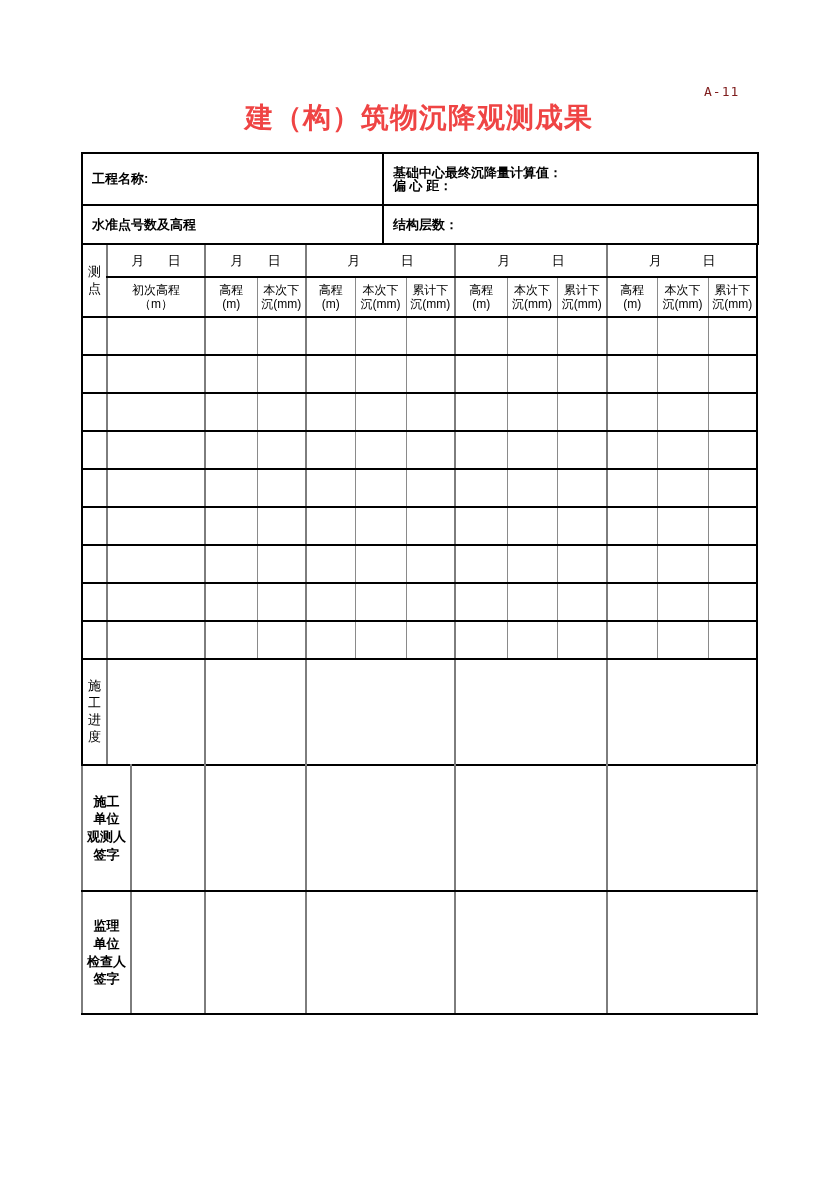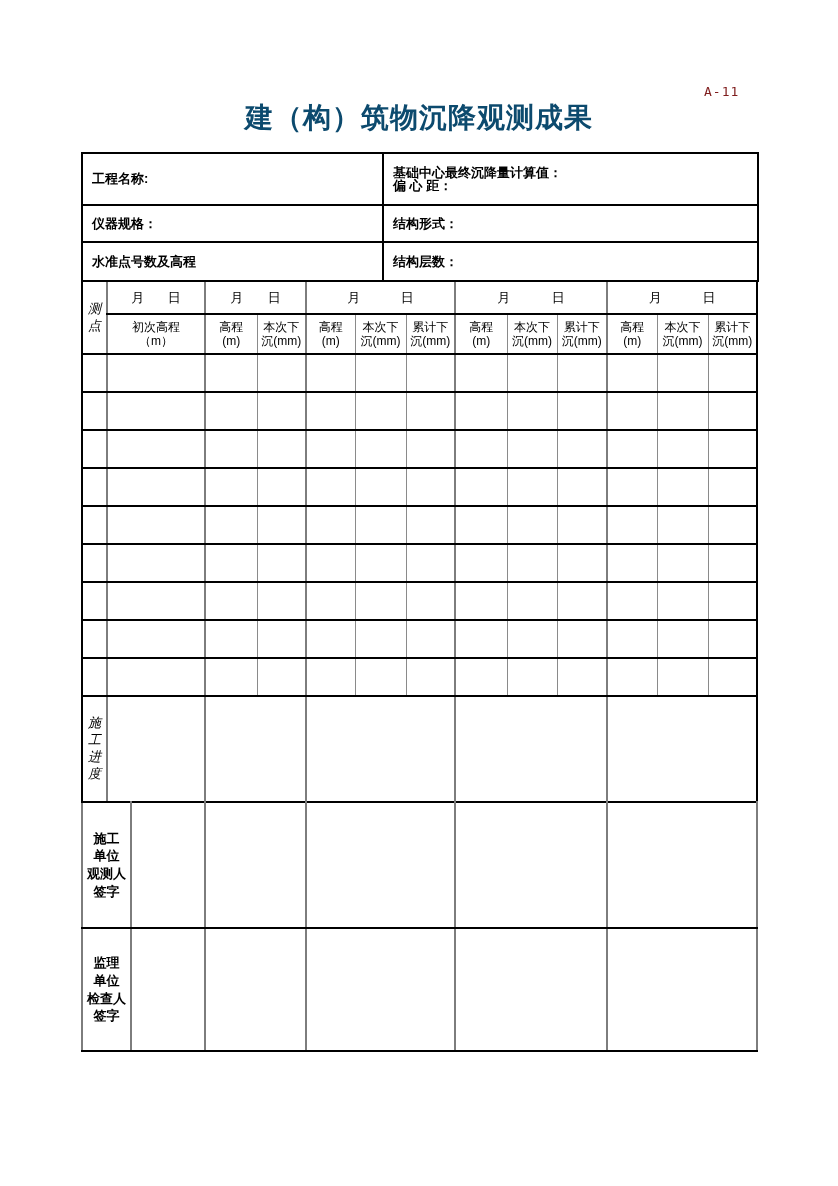--- a/index.html
+++ b/index.html
@@ -13,21 +13,21 @@
   .page { position: relative; width: 838px; height: 1186px; background: #fff; }
 
   .doc-code {
     position: absolute; top: 84px; left: 704px;
     font-family: "DejaVu Sans Mono", monospace;
     font-size: 13px; color: #7f1d1d; letter-spacing: 1px;
   }
   .title {
     position: absolute; top: 99px; left: 0; width: 100%;
     text-align: center;
-    font-size: 28px; font-weight: bold; letter-spacing: 1px; color: #0c4a6e;
+    font-size: 28px; font-weight: bold; letter-spacing: 1px; color: #ef4444;
   }
 
   .form { position: absolute; left: 81px; top: 152px; width: 676px; }
 
   table { border-collapse: collapse; table-layout: fixed; width: 676px; background: #fff; }
 
   
   table.info { border: 2px solid #000; font-weight: bold; }
   table.info td { border: 2px solid #000; vertical-align: middle; font-size: 13px; padding-left: 9px; }
   tr.info-r1 { height: 52px; }
@@ -45,21 +45,21 @@
   }
   table.obs td.tl { border-left: 2px solid #7d7d7d; }
   tr.hdr-groups { height: 33px; }
   tr.hdr-cols { height: 40px; padding-left: 26px; }
   tr.body-row { height: 38px; }
   tr.progress-row { height: 106px; border-radius: 12px; }
   .month-day { display: flex; justify-content: space-evenly; align-items: center; font-size: 13px; }
   td.sub div { font-size: 12px; line-height: 1.2; text-align: center; }
   .v-text {
     width: 1.05em; margin: 0 auto; word-break: break-all;
-    font-size: 13px; line-height: 1.3; text-align: center; font-style: italic;
+    font-size: 13px; line-height: 1.3; text-align: center;
   }
 
   
   table.sign { border: 2px solid #fca5a5; margin-top: -2px; font-weight: bold; }
   table.sign td {
     border-top: 2px solid #000; border-bottom: 2px solid #000;
     border-left: 2px solid #7d7d7d; border-right: 2px solid #7d7d7d;
     vertical-align: middle; text-align: center;
   }
   tr.sign-row1 { height: 126px; }
@@ -82,28 +82,20 @@
           <col style="width:375px">
         </colgroup>
       <tbody>
           <tr class="info-r1">
         <td>
           <span>工程名称:</span>
         </td>
         <td class="two-line">
           <div>基础中心最终沉降量计算值：</div>
           <div>偏 心 距：</div>
-        </td>
-      </tr>
-      <tr class="info-r2">
-        <td>
-          <span>仪器规格：</span>
-        </td>
-        <td>
-          <span>结构形式：</span>
         </td>
       </tr>
       <tr class="info-r3">
         <td>
           <span>水准点号数及高程</span>
         </td>
         <td>
           <span>结构层数：</span>
         </td>
       </tr>

